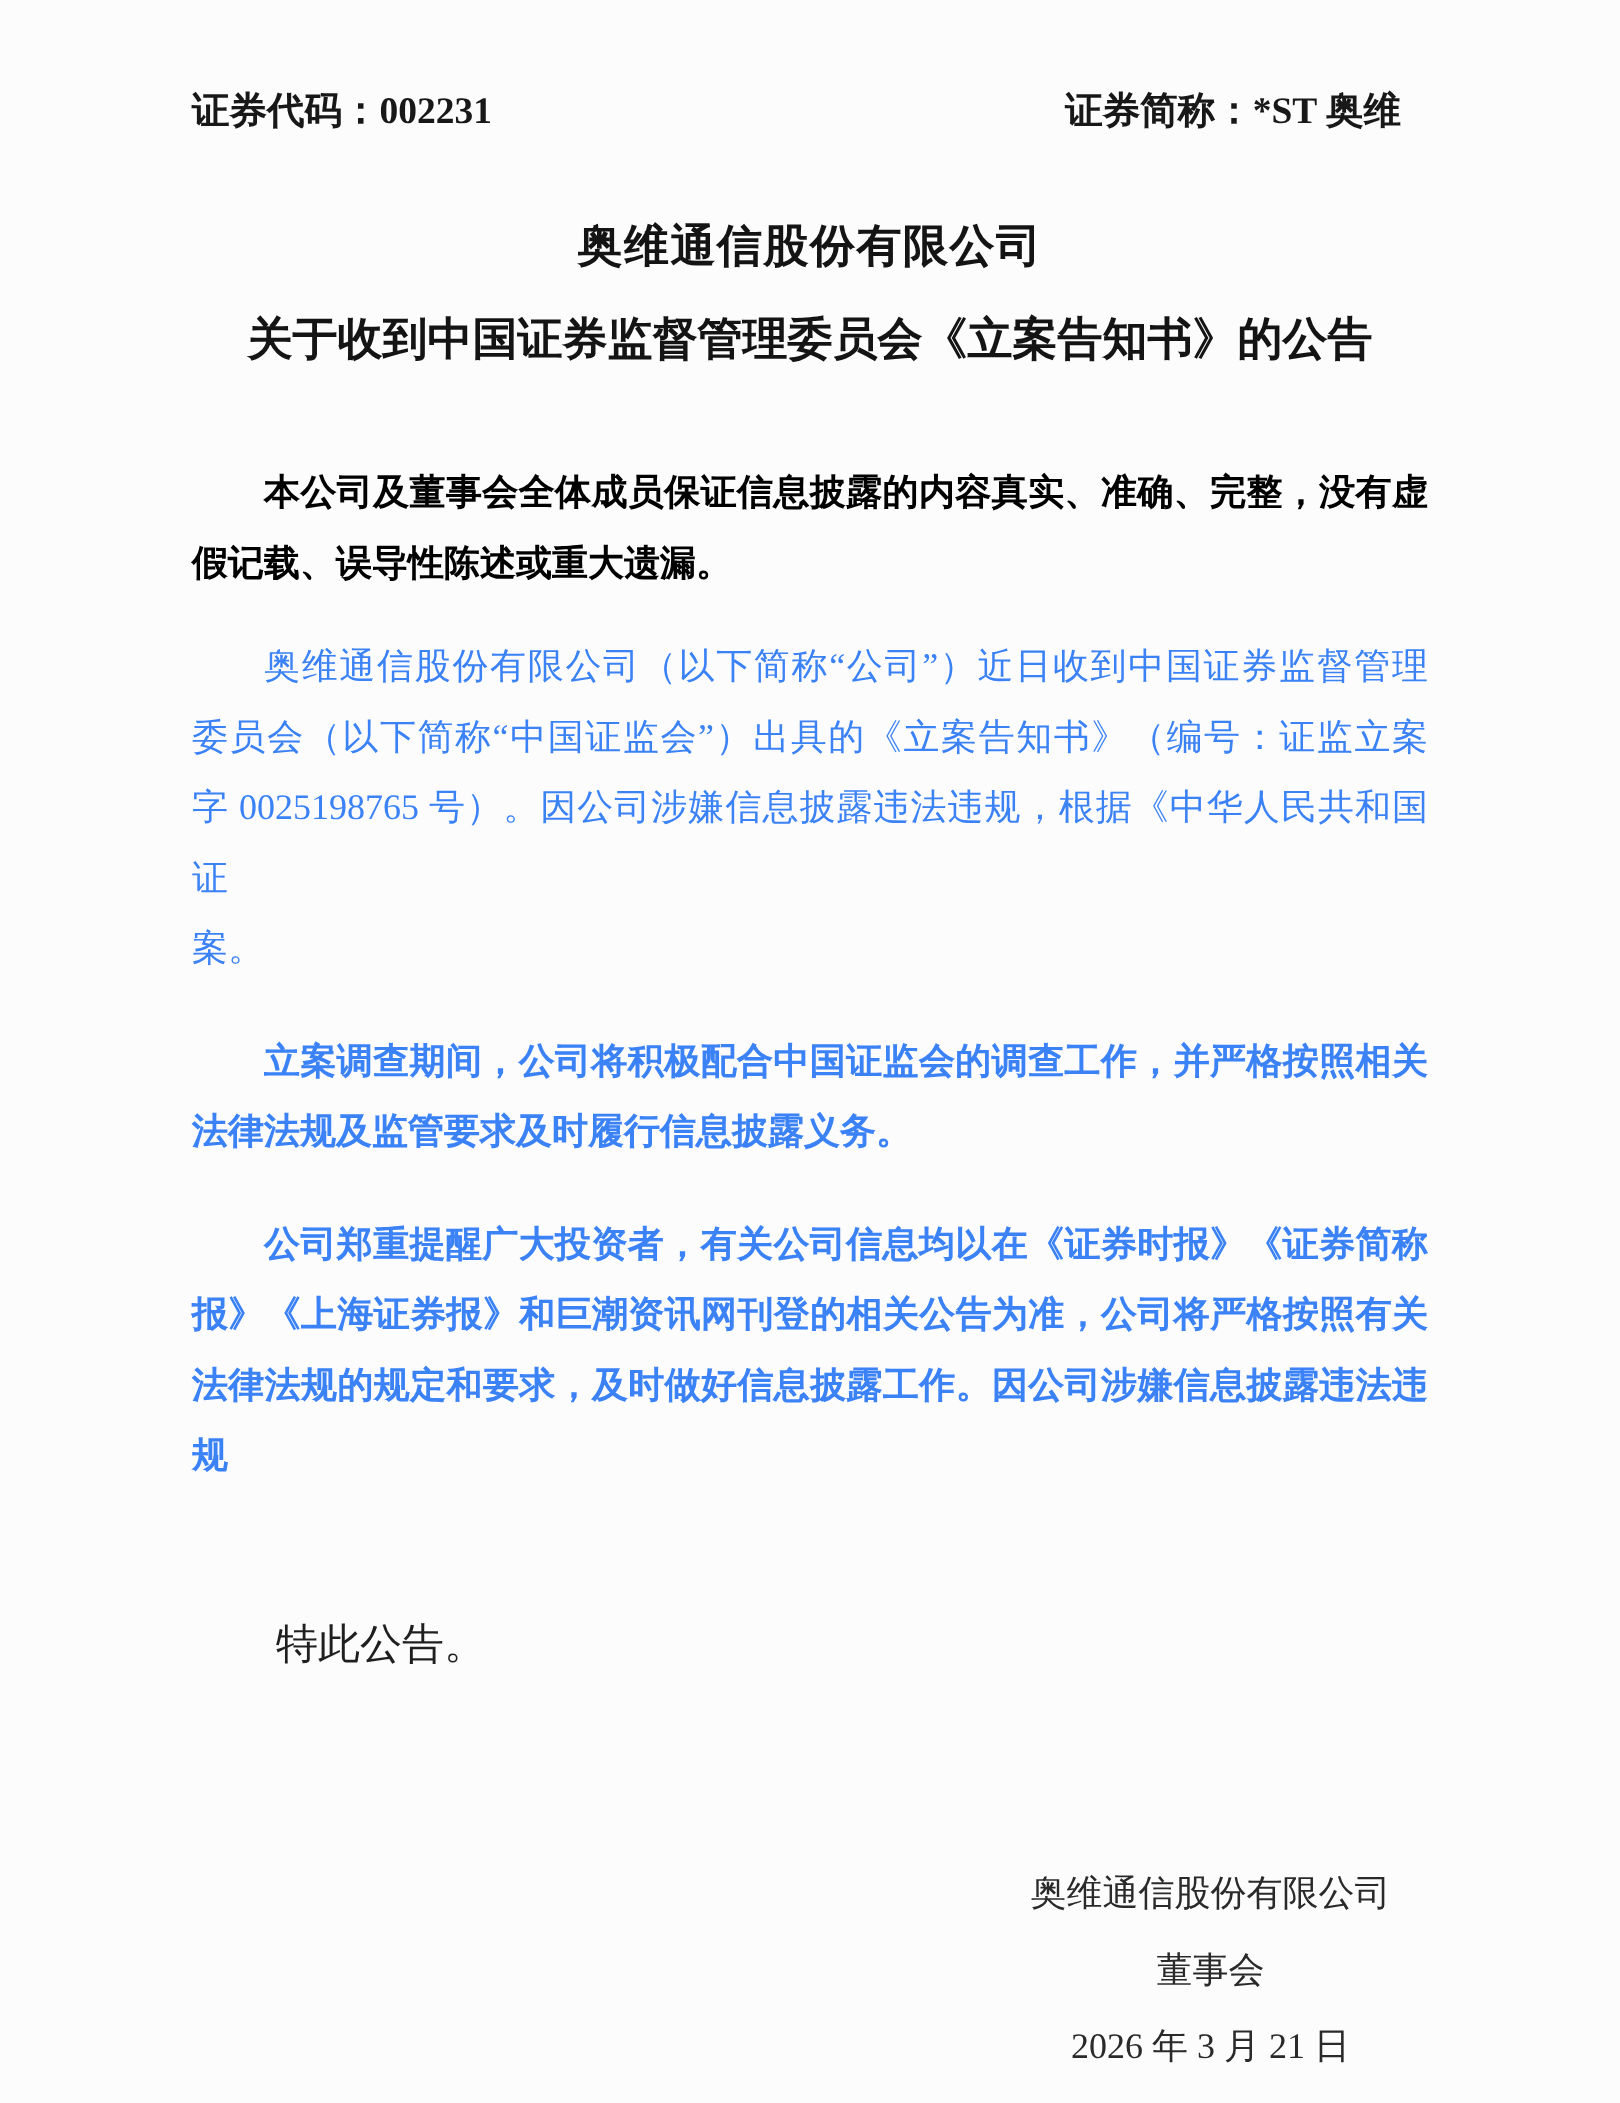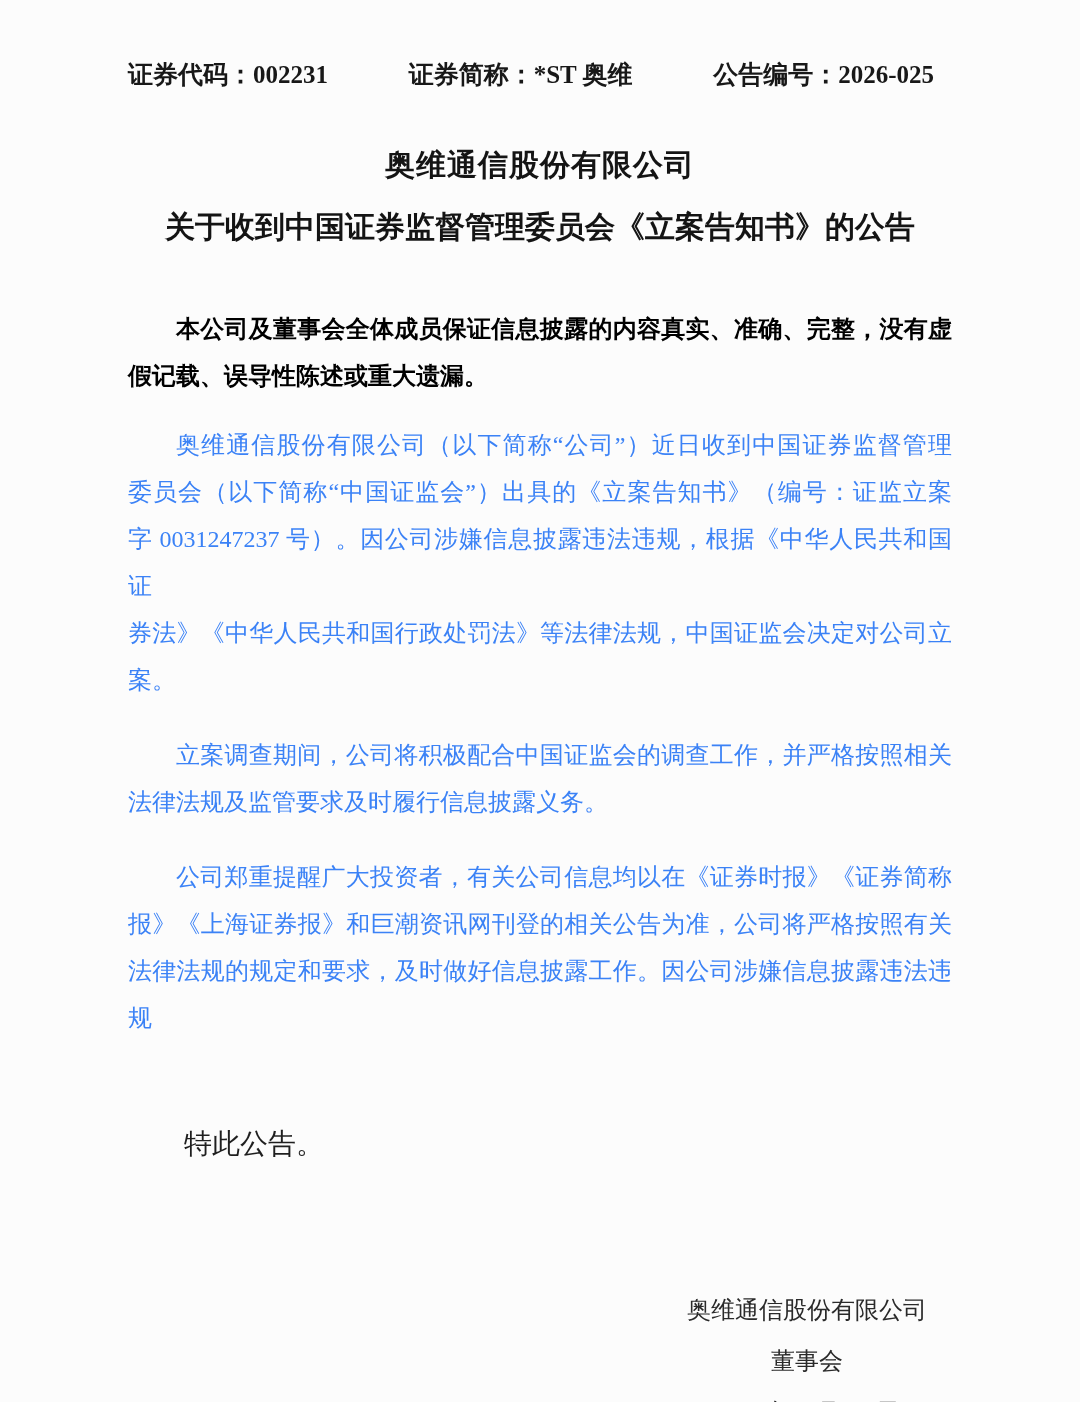--- a/index.html
+++ b/index.html
@@ -55,21 +55,21 @@
     font-size: 24px;
     line-height: 47px;
     color: #3b82f6;
   }
   .statement {
     margin-top: 58px;
     font-weight: 700;
     color: #000000;
   }
   .p-gap-sm { margin-top: 22px; }
-  .p-gap-md { margin-top: 28px; }
+  .p-gap-md { margin-top: 28px; font-weight: bold; }
   .line {
     text-align: justify;
     text-align-last: left;
     white-space: nowrap;
   }
   .line.fill { text-align-last: justify; white-space: normal; }
   .line.indent { text-indent: 2em; }
   .closing {
     margin-top: 78px;
     font-size: 28px;
@@ -91,37 +91,35 @@
   }
 </style>
 </head>
 <body>
 
 <div class="page">
 
   <div class="meta-row">
     <span>证券代码：002231</span>
     <span>证券简称：*ST 奥维</span>
-    <span>公告编号：2026-025</span>
   </div>
 
   <h1 class="doc-title">奥维通信股份有限公司</h1>
 
   <h2 class="doc-subtitle">关于收到中国证券监督管理委员会《立案告知书》的公告</h2>
 
   <div class="paragraph statement">
       <div class="line indent fill">本公司及董事会全体成员保证信息披露的内容真实、准确、完整，没有虚</div>
       <div class="line">假记载、误导性陈述或重大遗漏。</div>
     </div>
 
   <div class="paragraph p-gap-sm">
       <div class="line indent fill">奥维通信股份有限公司（以下简称“公司”）近日收到中国证券监督管理</div>
       <div class="line fill">委员会（以下简称“中国证监会”）出具的《立案告知书》（编号：证监立案</div>
-      <div class="line fill">字 0031247237 号）。因公司涉嫌信息披露违法违规，根据《中华人民共和国证</div>
-      <div class="line fill">券法》《中华人民共和国行政处罚法》等法律法规，中国证监会决定对公司立</div>
+      <div class="line fill">字 0025198765 号）。因公司涉嫌信息披露违法违规，根据《中华人民共和国证</div>
       <div class="line">案。</div>
     </div>
 
   <div class="paragraph p-gap-md">
       <div class="line indent fill">立案调查期间，公司将积极配合中国证监会的调查工作，并严格按照相关</div>
       <div class="line">法律法规及监管要求及时履行信息披露义务。</div>
     </div>
 
   <div class="paragraph p-gap-md">
       <div class="line indent fill">公司郑重提醒广大投资者，有关公司信息均以在《证券时报》《证券简称</div>

